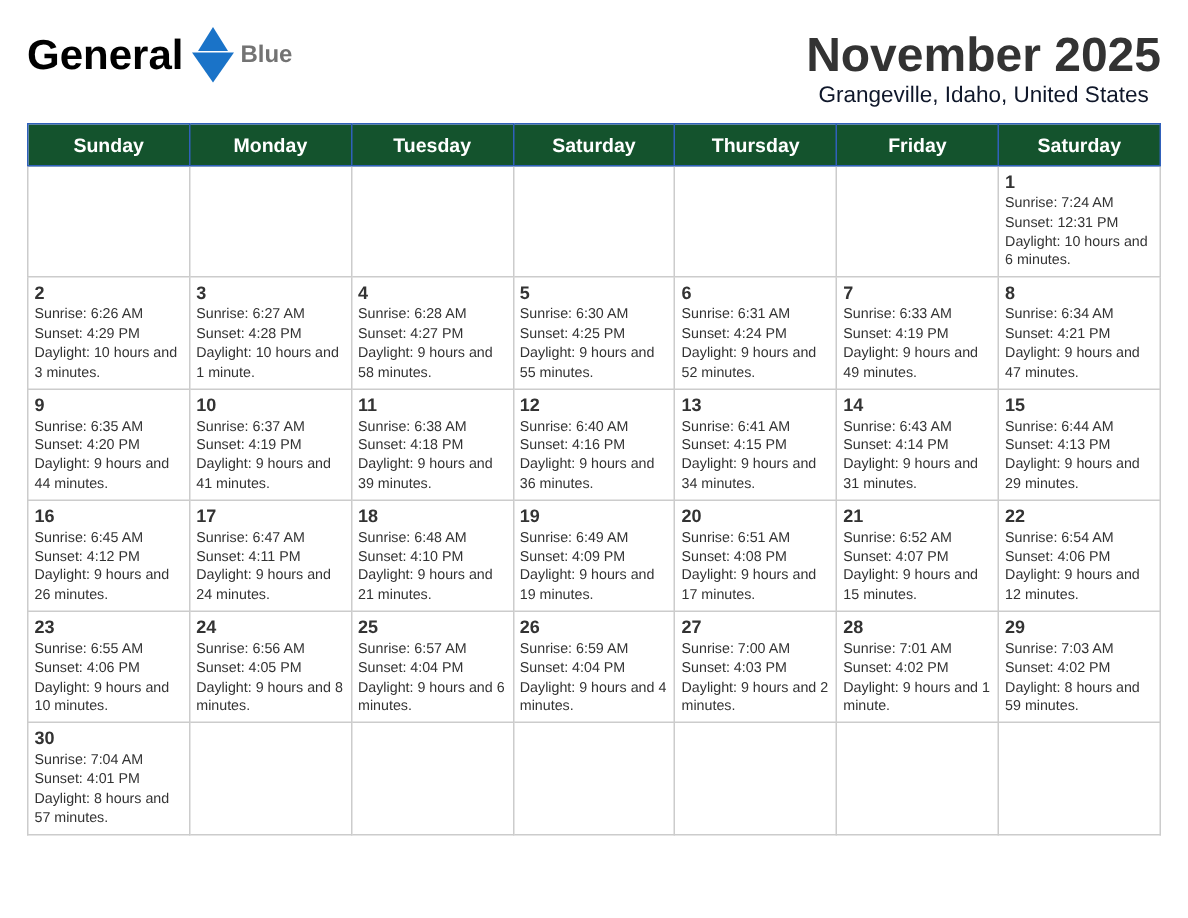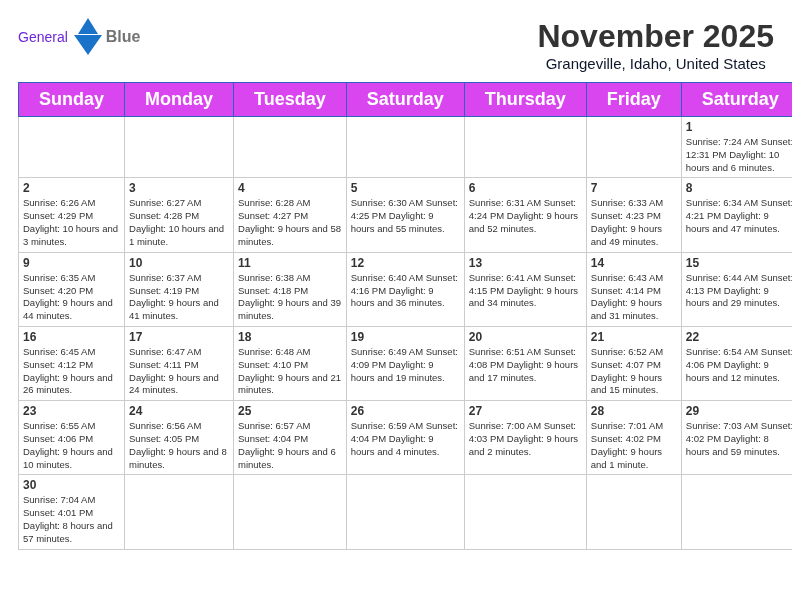--- a/index.html
+++ b/index.html
@@ -26,23 +26,23 @@
       display: flex;
       flex-direction: column;
       align-items: flex-start;
     }
     .logo {
       display: flex;
       align-items: center;
       gap: 4px;
     }
     .logo-text-general {
-      font-size: 14px;
-      font-weight: normal;
-      color: #6d28d9;
+      font-size: 28px;
+      font-weight: bold;
+      color: #000000;
     }
     .logo-text-blue {
       font-size: 16px;
       font-weight: bold;
       color: #737373;
     }
     .title-area {
       text-align: center;
     }
     .main-title {
@@ -53,24 +53,24 @@
     .subtitle {
       font-size: 15px;
       color: #0f172a;
     }
     .calendar {
       width: 100%;
       border-collapse: collapse;
       border: 1px solid #ccc;
     }
     .calendar th {
-      background: #d946ef;
+      background: #14532d;
       color: #fff;
       text-align: center;
-      font-size: 18px;
+      font-size: 13px;
       font-weight: bold;
       padding: 6px 20px;
       border: 1px solid #3060bb;
     }
     .calendar td {
       border: 1px solid #ccc;
       vertical-align: top;
       padding: 3px 4px;
       width: calc(100% / 7);
       min-height: 70px;
@@ -174,21 +174,21 @@
           <td>
             <span class="day-number">6</span>
             <div class="day-info">Sunrise: 6:31 AM
 Sunset: 4:24 PM
 Daylight: 9 hours
 and 52 minutes.</div>
           </td>
           <td>
             <span class="day-number">7</span>
             <div class="day-info">Sunrise: 6:33 AM
-Sunset: 4:23 PM
+Sunset: 4:19 PM
 Daylight: 9 hours
 and 49 minutes.</div>
           </td>
           <td>
             <span class="day-number">8</span>
             <div class="day-info">Sunrise: 6:34 AM
 Sunset: 4:21 PM
 Daylight: 9 hours
 and 47 minutes.</div>
           </td>

